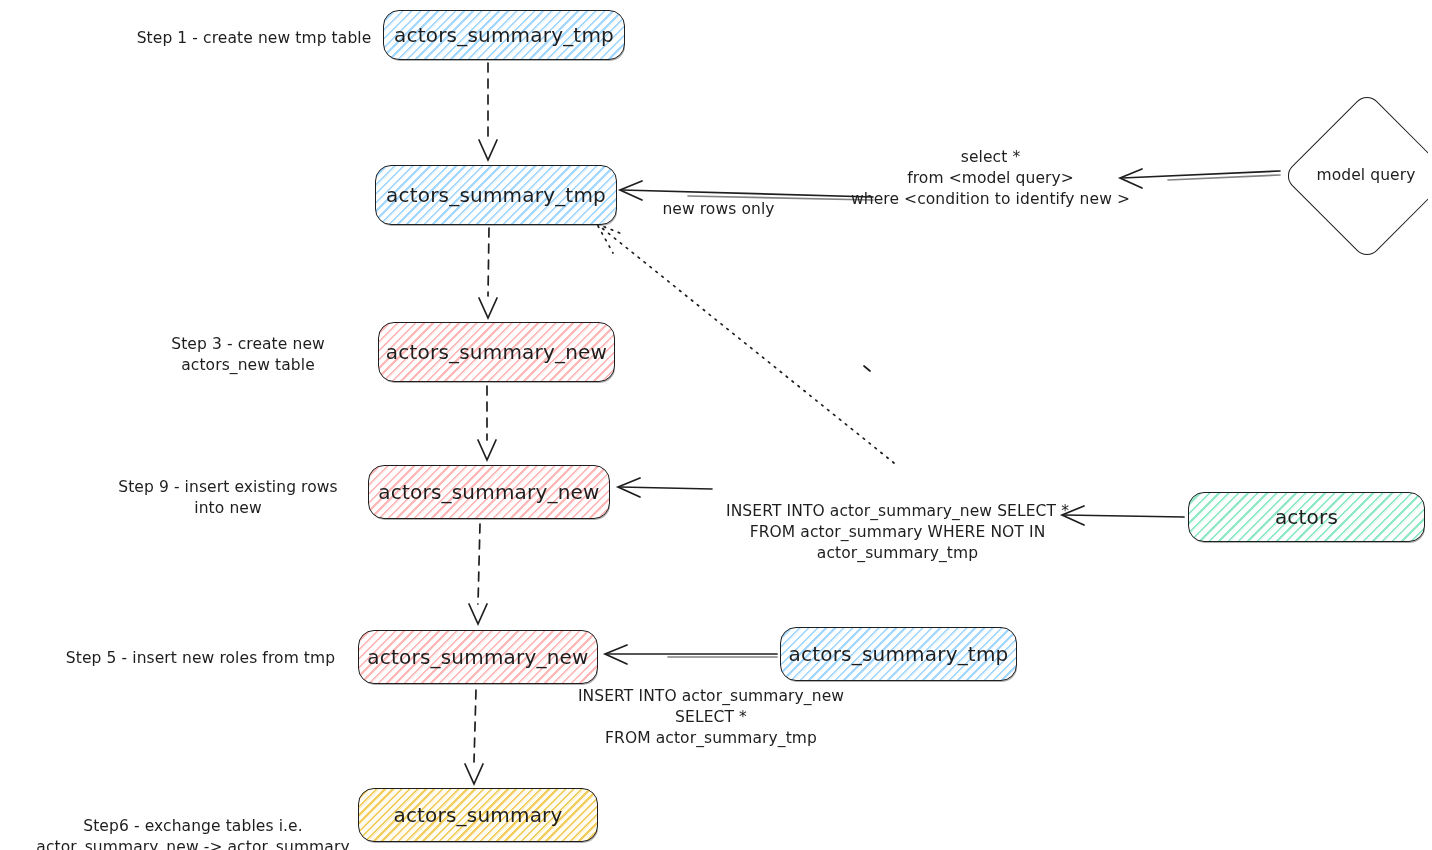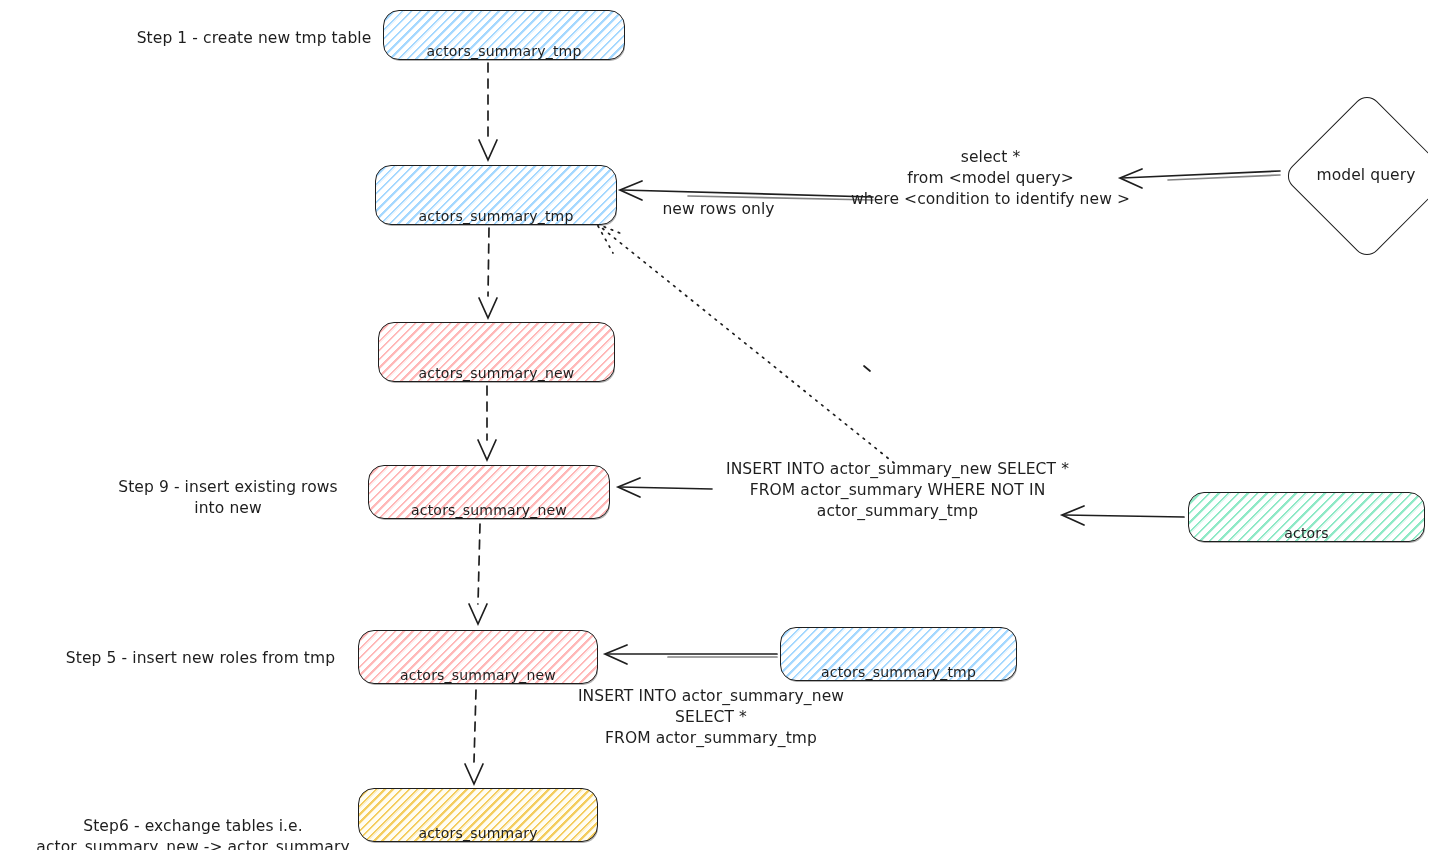--- a/index.html
+++ b/index.html
@@ -7,22 +7,22 @@
     position:relative;width:1400px;height:850px;background:#ffffff;overflow:hidden;
     font-family:"DejaVu Sans",sans-serif;color:#1e1e1e;margin-left:28px;
   }
   .lyr{position:absolute;left:0;top:0;width:1432px;height:850px;pointer-events:none;}
   .txt{
     position:absolute;white-space:pre-line;text-align:center;
     font-size:15.5px;line-height:21px;color:#1e1e1e;letter-spacing:.1px;
   }
   .node{
     position:absolute;border:1.7px solid #1e1e1e;border-radius:16px;
-    display:flex;align-items:flex-end;justify-content:center;
-    font-size:14px;letter-spacing:.2px;
+    display:flex;align-items:center;justify-content:center;
+    font-size:20px;letter-spacing:.2px;
     box-shadow:1px 2px 0 -1px rgba(30,30,30,.35);
   }
   .hach-blue{background:#ffffff repeating-linear-gradient(135deg,#a5d8ff 0 1.7px,rgba(165,216,255,.28) 1.7px 2.6px,transparent 2.6px 6.2px);}
   .hach-pink{background:#ffffff repeating-linear-gradient(135deg,#ffb8b8 0 1.7px,rgba(255,184,184,.28) 1.7px 2.6px,transparent 2.6px 6.2px);}
   .hach-teal{background:#ffffff repeating-linear-gradient(135deg,#8fe9c6 0 1.7px,rgba(143,233,198,.28) 1.7px 2.6px,transparent 2.6px 6.8px);}
   .hach-yellow{background:#fffdf2 repeating-linear-gradient(135deg,#f4cd5f 0 1.7px,rgba(244,205,95,.3) 1.7px 2.6px,transparent 2.6px 5.8px);}
   .diamond{
     position:absolute;left:1279px;top:116px;width:118px;height:118px;
     border:1.7px solid #1e1e1e;border-radius:14px;background:#ffffff;
     transform:rotate(45deg);
@@ -85,20 +85,22 @@
       <g stroke-dasharray="1.6 6">
         <path d="M866 463 L569 224"></path>
         <path d="M569 224 L597 235"></path>
         <path d="M570 226 L585 253"></path>
       </g>
       <path d="M836 366 l6 5"></path>
     </g>
   </svg>
 
   <div class="txt" style="left:100px;top:28px;width:252px;">Step 1 - create new tmp table</div>
+  <div class="txt" style="left:105px;top:334px;width:230px;">Step 3 - create new
+actors_new table</div>
   <div class="txt" style="left:70px;top:477px;width:260px;">Step 9 - insert existing rows
 into new</div>
   <div class="txt" style="left:25px;top:648px;width:295px;">Step 5 - insert new roles from tmp</div>
   <div class="txt" style="left:5px;top:816px;width:320px;">Step6 - exchange tables i.e.
 actor_summary_new -&gt; actor_summary</div>
 
   <div class="node hach-blue" style="left:355px;top:10px;width:240px;height:48px;">
     <span>actors_summary_tmp</span>
   </div>
   <div class="node hach-blue" style="left:347px;top:165px;width:240px;height:58px;">
@@ -123,20 +125,20 @@
     <span>actors</span>
   </div>
 
   <div class="diamond"></div>
   <div class="txt diamond-label">model query</div>
 
   <div class="txt" style="left:800px;top:147px;width:325px;">select *
 from &lt;model query&gt;
 where &lt;condition to identify new &gt;</div>
   <div class="txt" style="left:628px;top:199px;width:125px;">new rows only</div>
-  <div class="txt" style="left:672px;top:459px;width:395px;">INSERT INTO actor_summary_new SELECT *
+  <div class="txt" style="left:672px;top:501px;width:395px;">INSERT INTO actor_summary_new SELECT *
 FROM actor_summary WHERE NOT IN
 actor_summary_tmp</div>
   <div class="txt" style="left:528px;top:686px;width:310px;">INSERT INTO actor_summary_new
 SELECT *
 FROM actor_summary_tmp</div>
 
 </div>
 
 </body></html>

